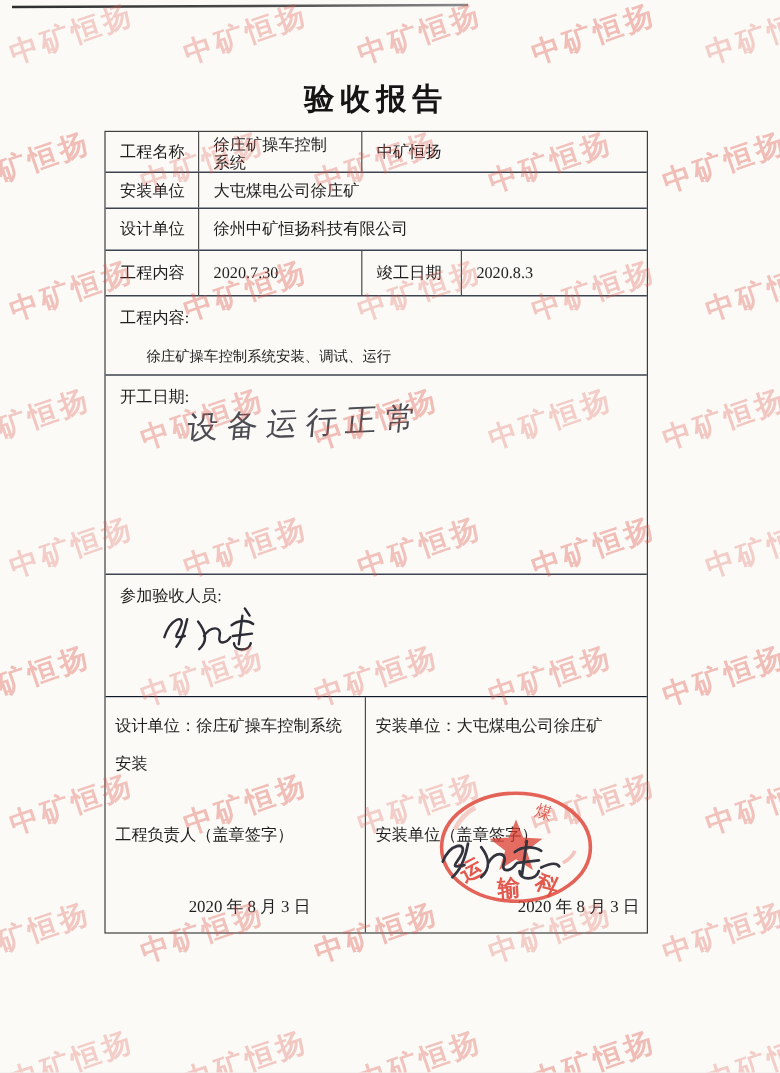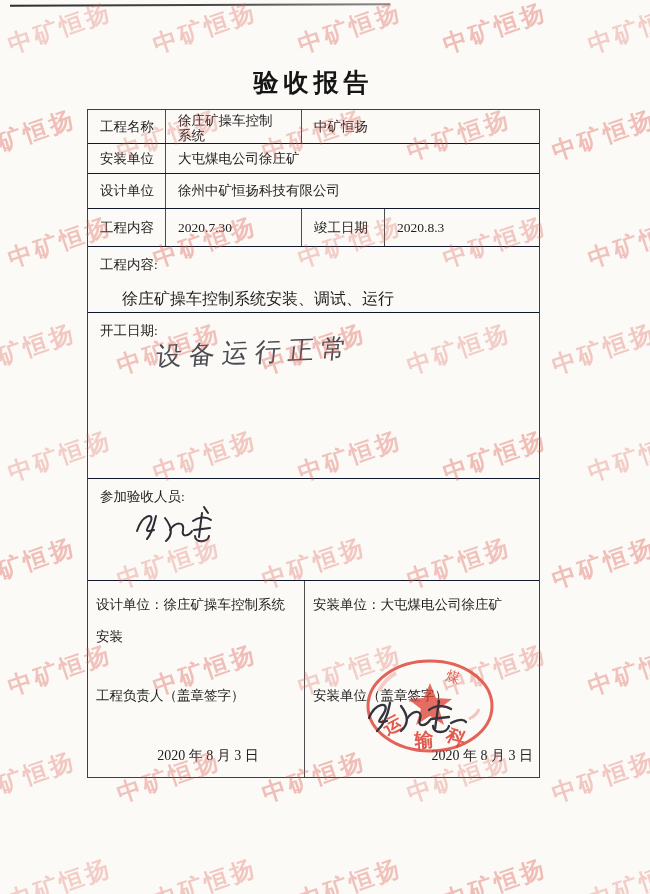--- a/index.html
+++ b/index.html
@@ -43,21 +43,21 @@
   .cell.grow { flex: 1; }
   .cell.top { align-items: flex-start; padding-top: 3px; line-height: 15px; }
   .w-label1 { width: 78px; flex: none; }
   .w-val1   { width: 136px; flex: none; padding-right: 16px; }
   .w-label2 { width: 83px; flex: none; }
   .r1 { height: 34px; } .r2 { height: 30px; } .r3 { height: 35px; }
   .r4 { height: 38px; } .r5 { height: 66px; } .r6 { height: 166px; }
   .r7 { height: 102px; } .r8 { height: 196px; }
   .freecell { position: relative; width: 100%; height: 100%; }
   .sec-label { position: absolute; left: 12px; top: 9px; }
-  .r5 .content-line { position: absolute; left: 34px; top: 42px; font-size: 16px; }
+  .r5 .content-line { position: absolute; left: 34px; top: 42px; font-size: 12px; }
   
   .hand-opinion {
     position: absolute; left: 68px; top: 22px;
     font-size: 26px; letter-spacing: 7px;
     color: #33333c;
     transform: rotate(-2.5deg) skewX(-8deg);
     opacity: 0.88;
     white-space: nowrap;
   }
   .sig-svg { position: absolute; }

